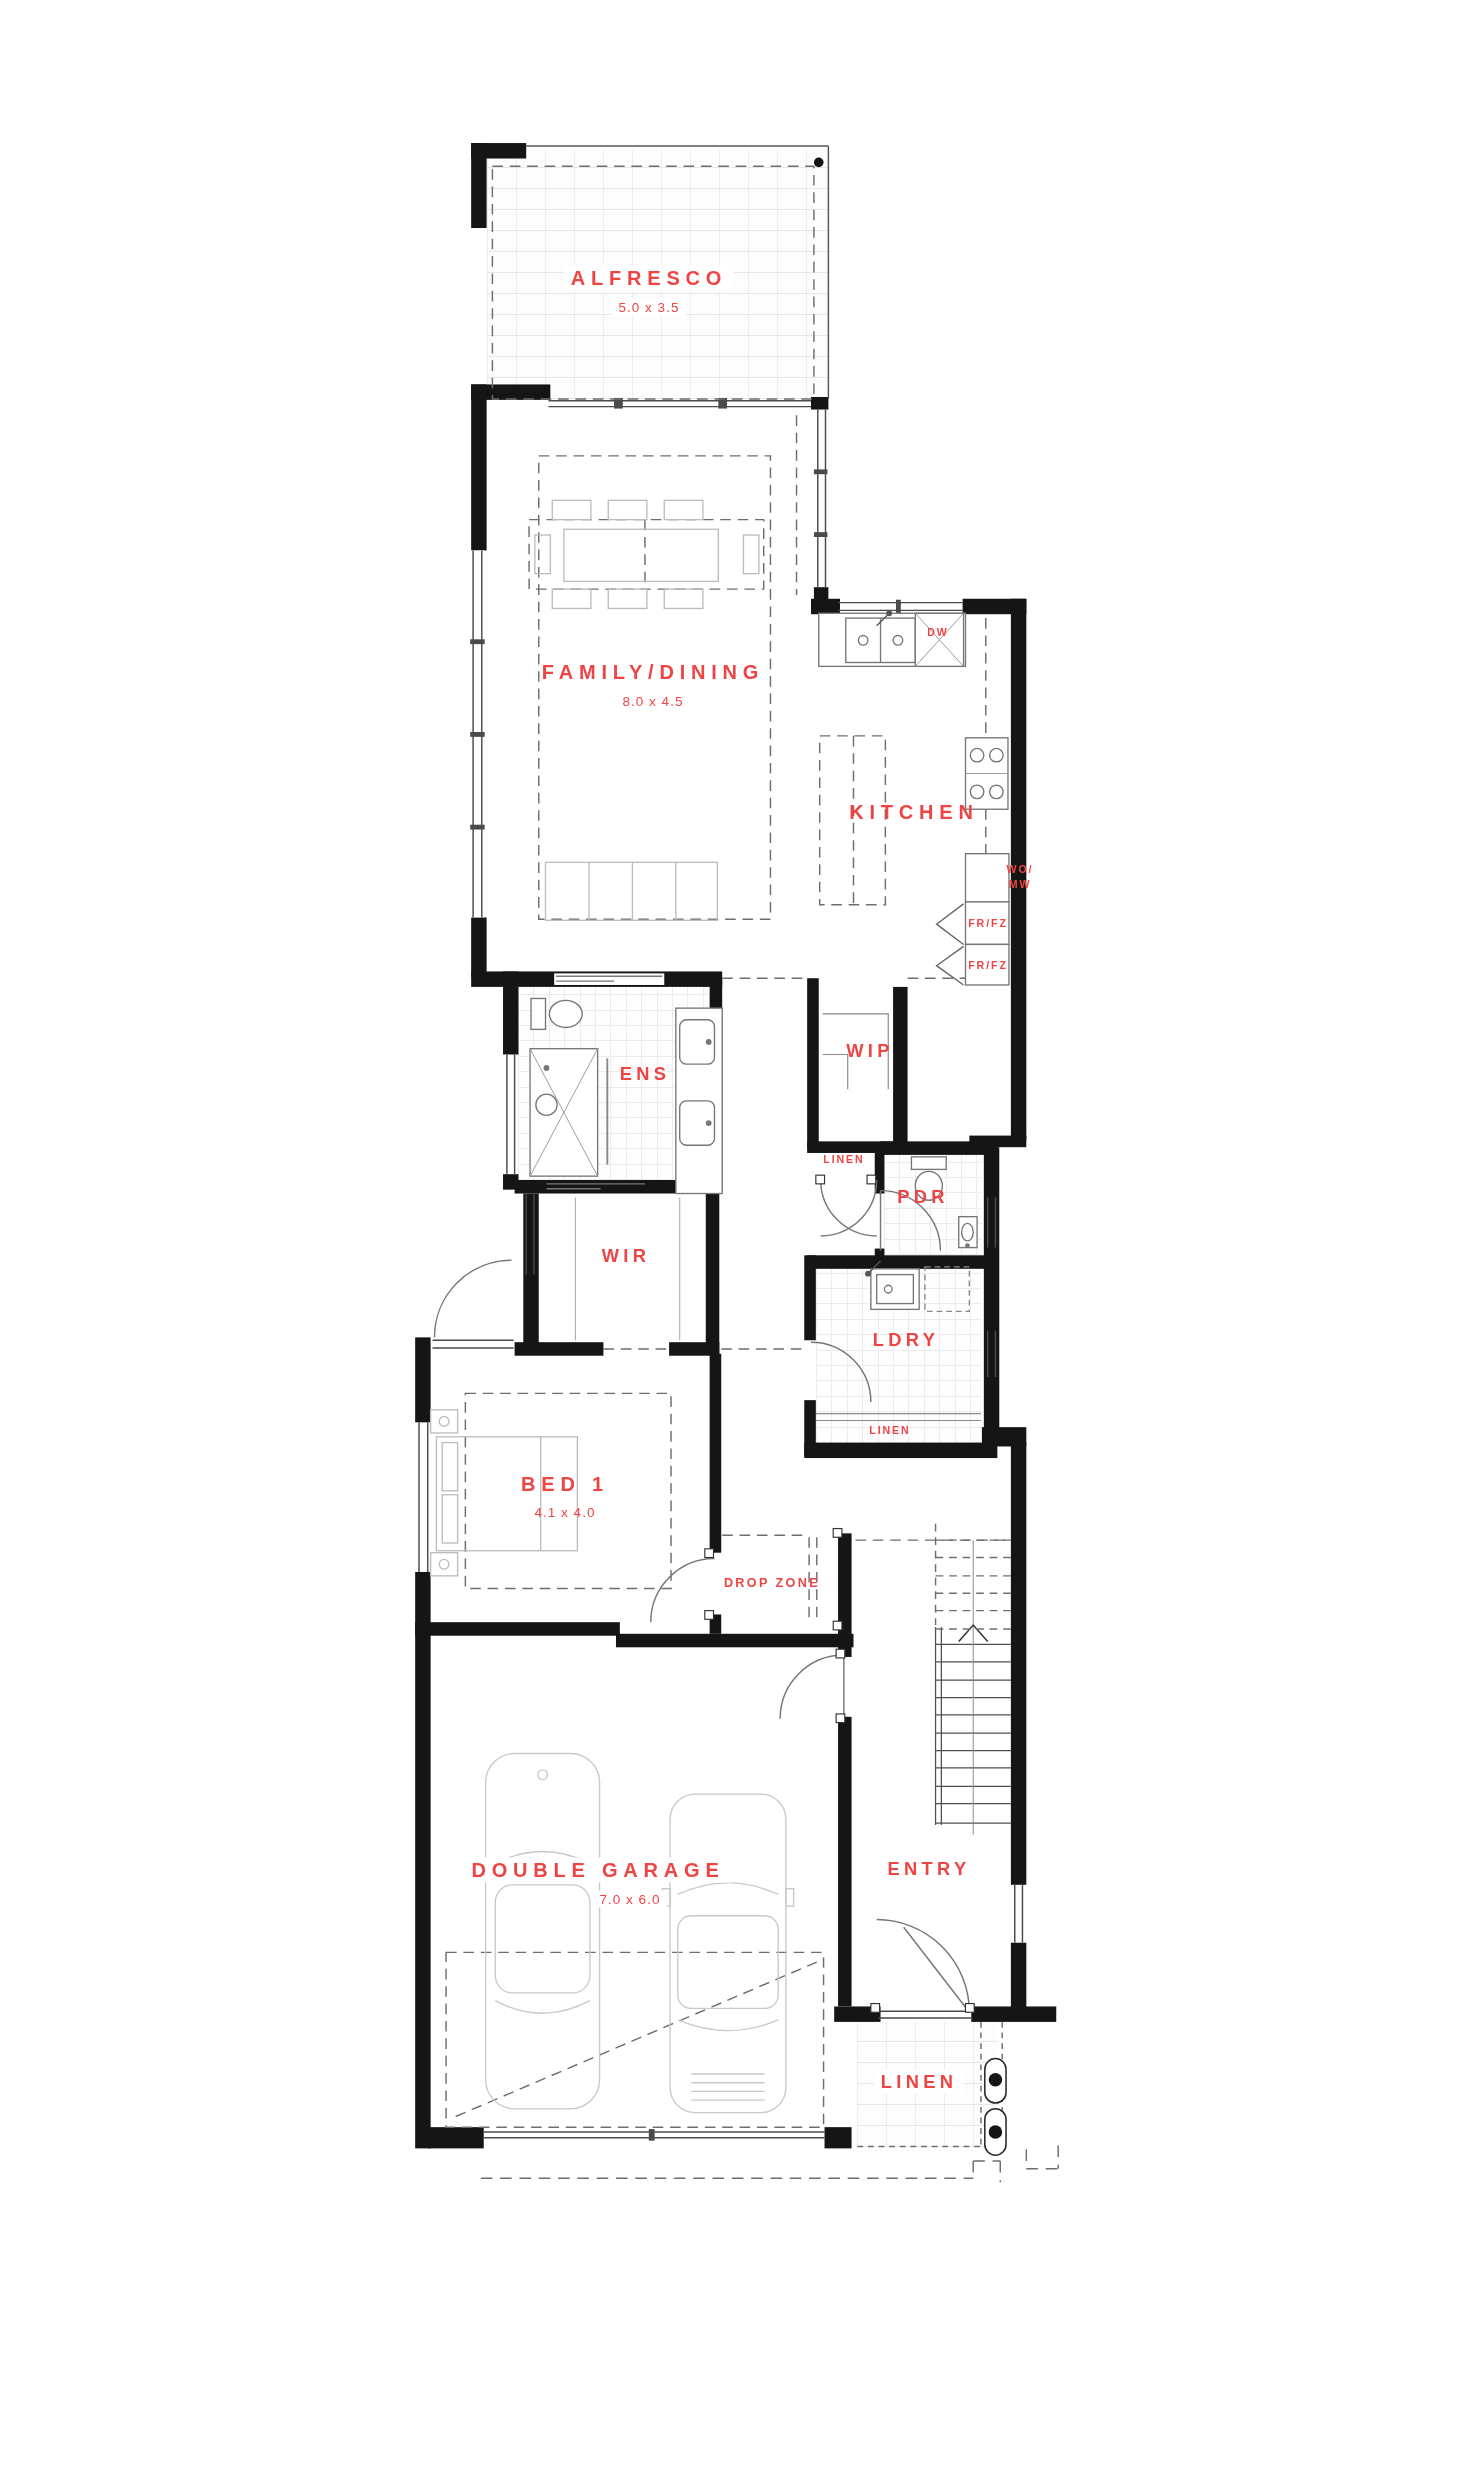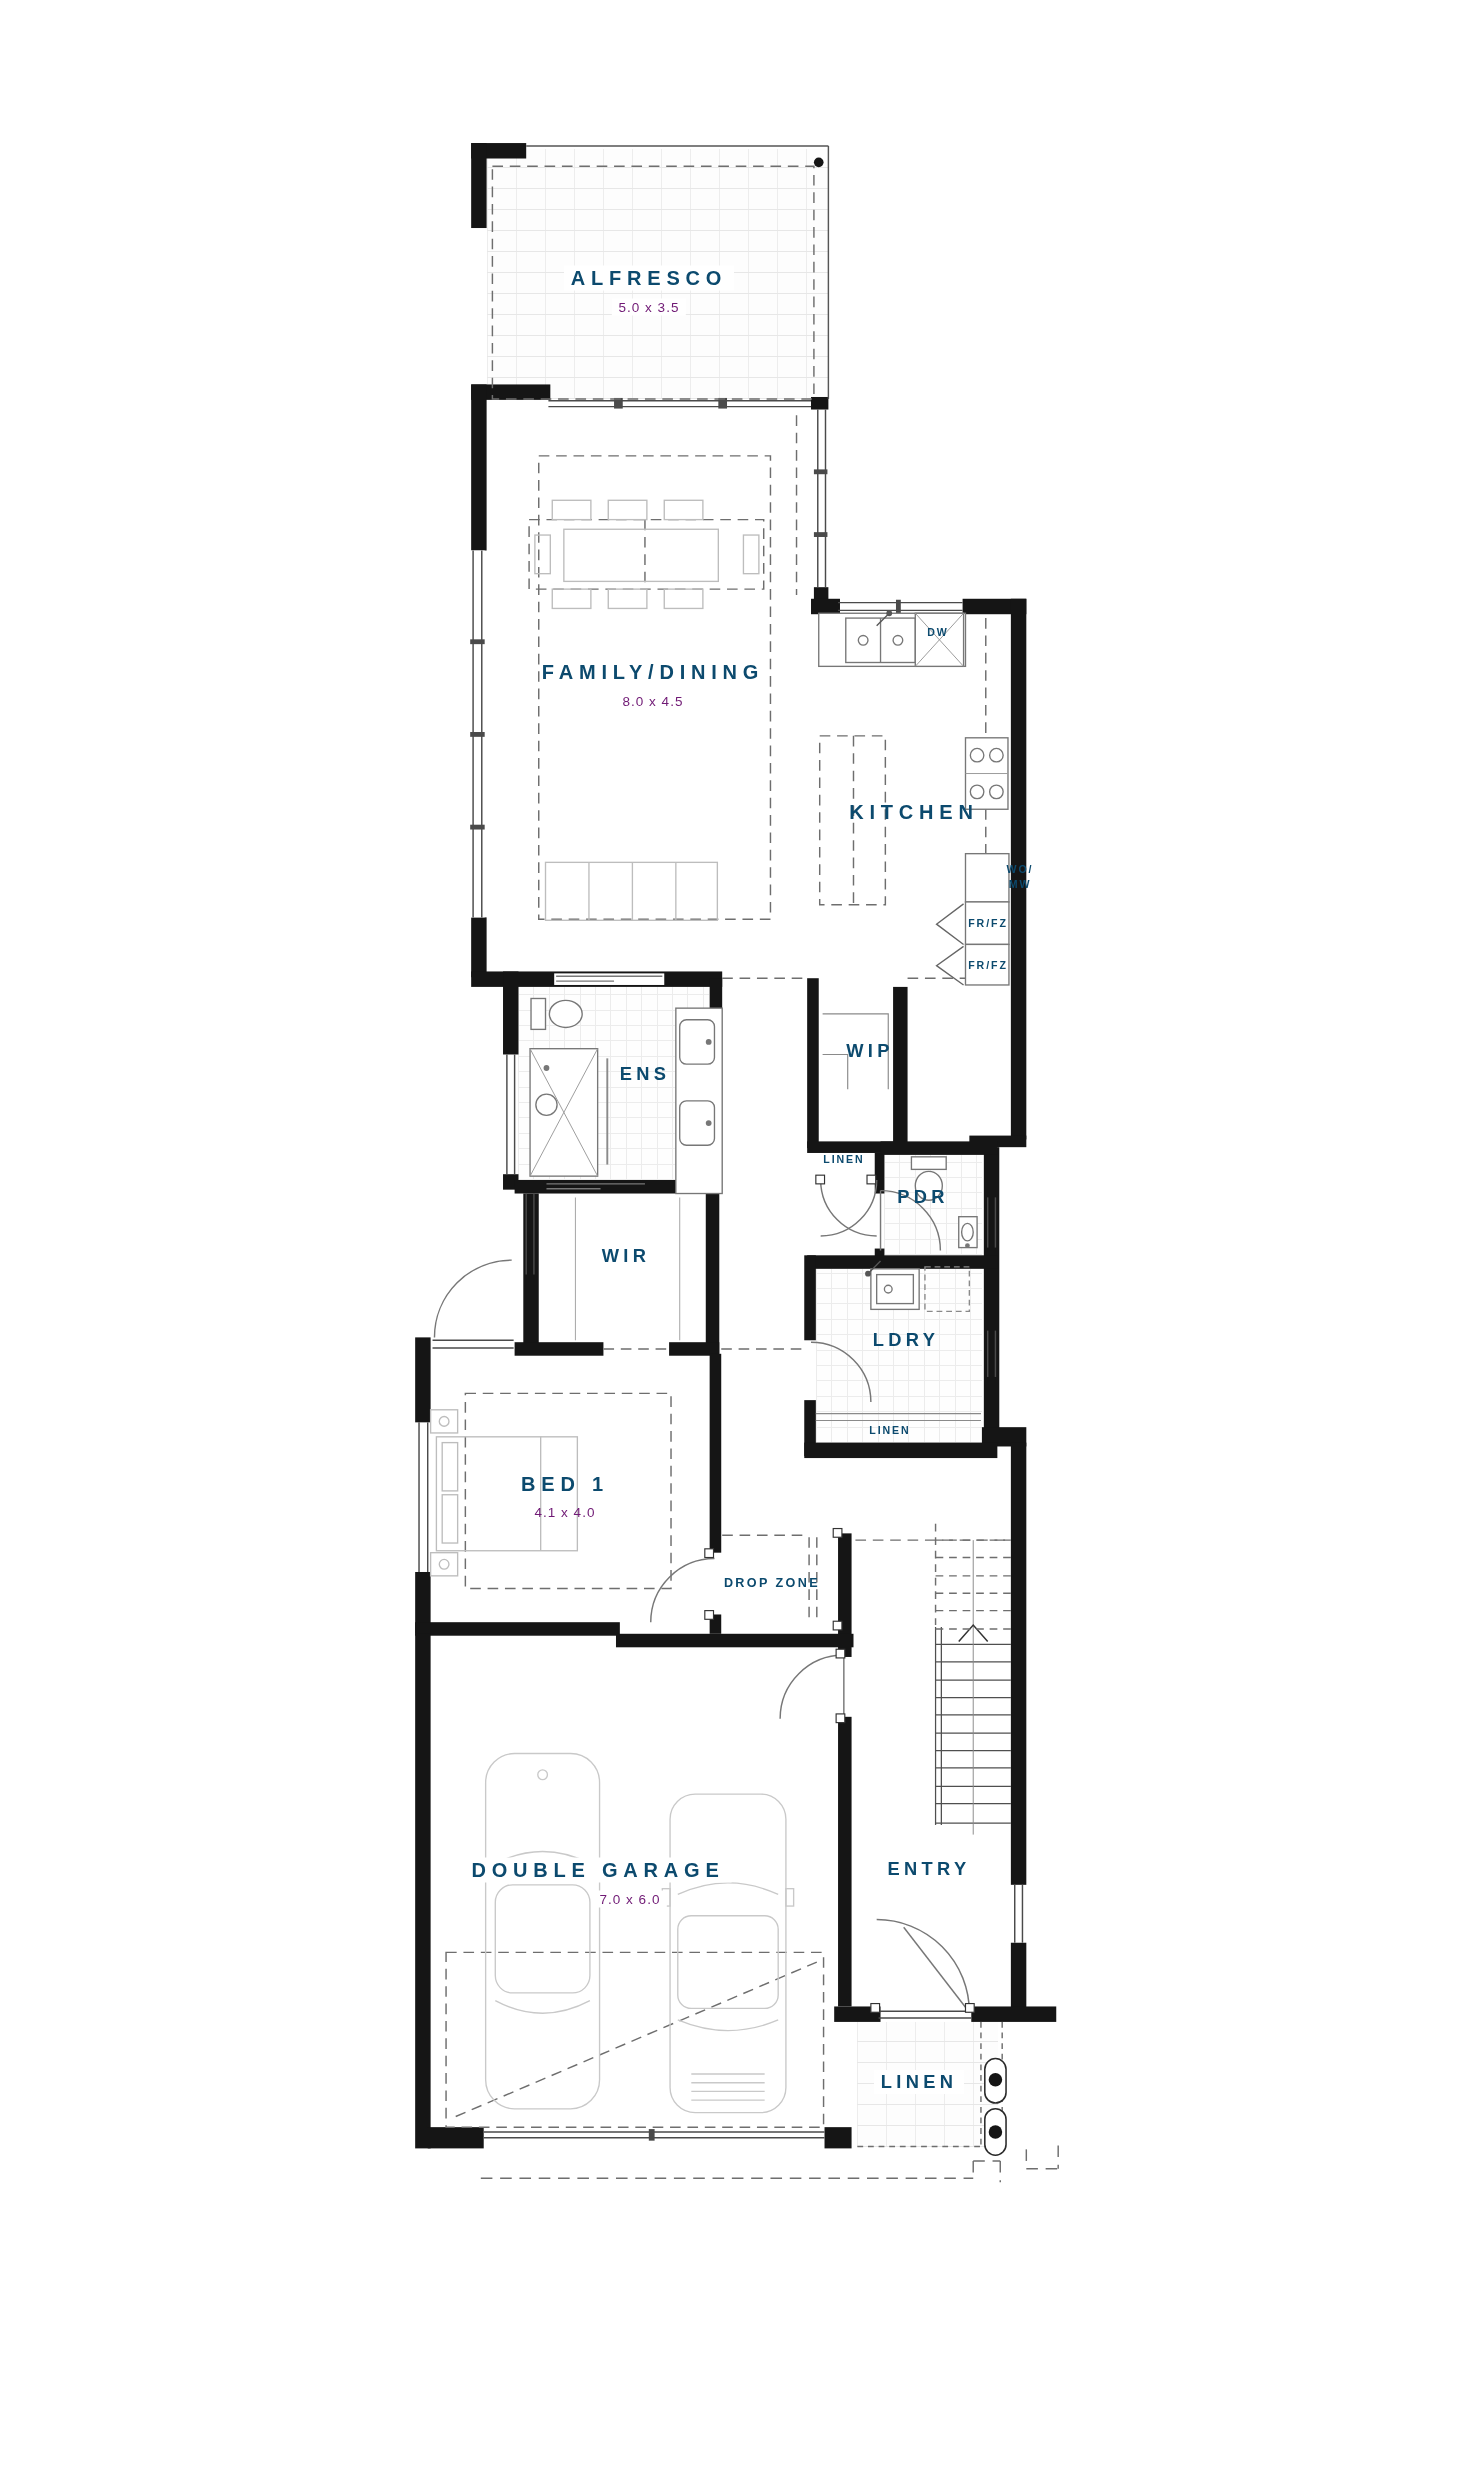--- a/index.html
+++ b/index.html
@@ -16,27 +16,27 @@
   }
   .tile{
     background-color:#fefefe;
     background-image:
       repeating-linear-gradient(0deg,#ececec 0 1px,transparent 1px 15.4px),
       repeating-linear-gradient(90deg,#ececec 0 1px,transparent 1px 15.4px);
   }
   svg.linework{position:absolute;left:0;top:0;}
   .lbl{
     position:absolute;transform:translate(-50%,-50%);
-    white-space:nowrap;color:#0c4a6e;font-weight:bold;z-index:5;
+    white-space:nowrap;color:#ef4444;font-weight:bold;z-index:5;
   }
   .lg{font-size:20px;letter-spacing:5.8px;}
   .md{font-size:18.3px;letter-spacing:4.3px;}
   .sm{font-size:10.6px;letter-spacing:1.9px;}
   .xs{font-size:12.6px;letter-spacing:2.4px;}
-  .dims{font-size:13.5px;font-weight:normal;letter-spacing:1px;color:#701a75;}
+  .dims{font-size:13.5px;font-weight:normal;letter-spacing:1px;color:#ef4444;}
   .halo{background:#fff;padding:1px 6.8px;}
   .stack{text-align:center;line-height:1.4;margin-left:32px;}
 </style>
 </head>
 <body>
 
 <div class="plan">
 
   <div class="floor brick" style="left:487px;top:149px;width:342px;height:250px;"></div>
   <div class="floor brick" style="left:857px;top:2022px;width:141px;height:125px;"></div>

